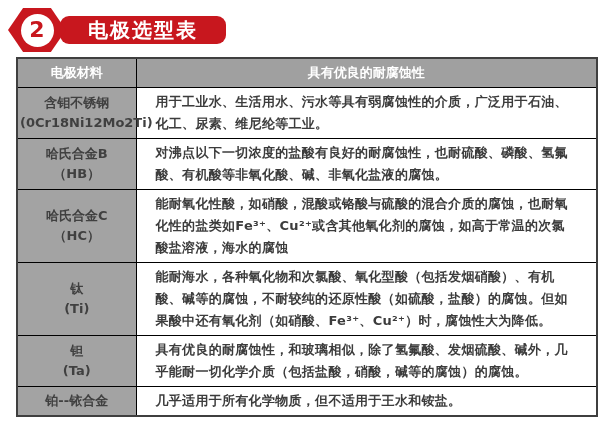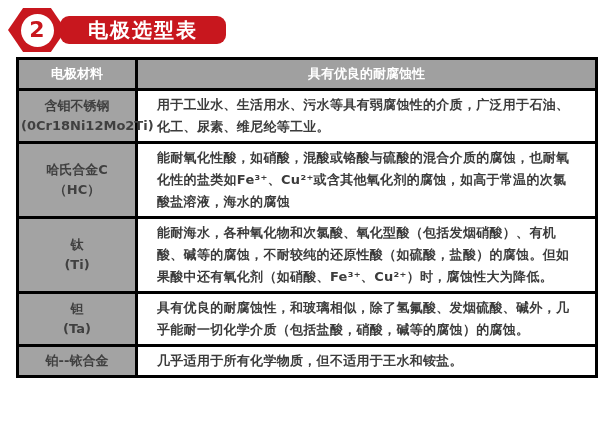--- a/index.html
+++ b/index.html
@@ -47,21 +47,21 @@
     letter-spacing: 2px; line-height: 1;
   }
 
   
   table {
     position: absolute; top: 57px; left: 16px;
     width: 582px;
     border-collapse: collapse;
     table-layout: fixed;
   }
-  th, td { border: 3px solid #000000; }
+  th, td { border: 1px solid #000000; }
   table { border: 2px solid #3f3f3f; }
   th {
     background: #a0a0a0; color: #ffffff;
     font-size: 13px; font-weight: bold;
     padding: 5px 4px; text-align: center;
   }
   col.c-mat { width: 119px; }
   td.mat {
     background: #a3a3a3; color: #404040;
     font-size: 13px; font-weight: bold;
@@ -107,20 +107,25 @@
         <th>具有优良的耐腐蚀性</th>
       </tr>
     </thead>
     <tbody>
   <tr>
     <td class="mat">含钼不锈钢
 (0Cr18Ni12Mo2Ti)</td>
     <td class="desc">用于工业水、生活用水、污水等具有弱腐蚀性的介质，广泛用于石油、化工、尿素、维尼纶等工业。</td>
   </tr>
 
+  <tr>
+    <td class="mat">哈氏合金B
+（HB）</td>
+    <td class="desc">对沸点以下一切浓度的盐酸有良好的耐腐蚀性，也耐硫酸、磷酸、氢氟酸、有机酸等非氧化酸、碱、非氧化盐液的腐蚀。</td>
+  </tr>
 
   <tr>
     <td class="mat">哈氏合金C
 （HC）</td>
     <td class="desc">能耐氧化性酸，如硝酸，混酸或铬酸与硫酸的混合介质的腐蚀，也耐氧化性的盐类如Fe³⁺、Cu²⁺或含其他氧化剂的腐蚀，如高于常温的次氯酸盐溶液，海水的腐蚀</td>
   </tr>
 
   <tr>
     <td class="mat">钛
 (Ti)</td>

